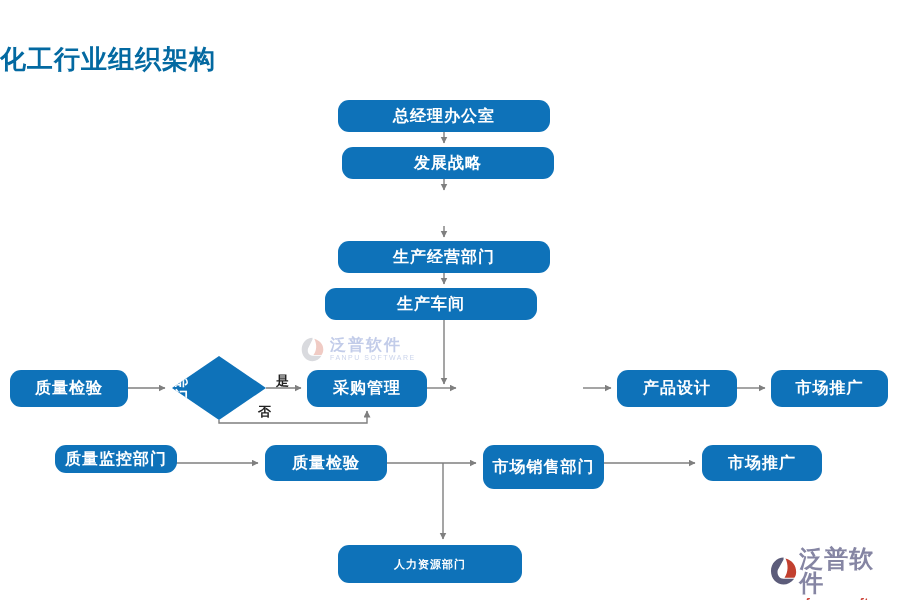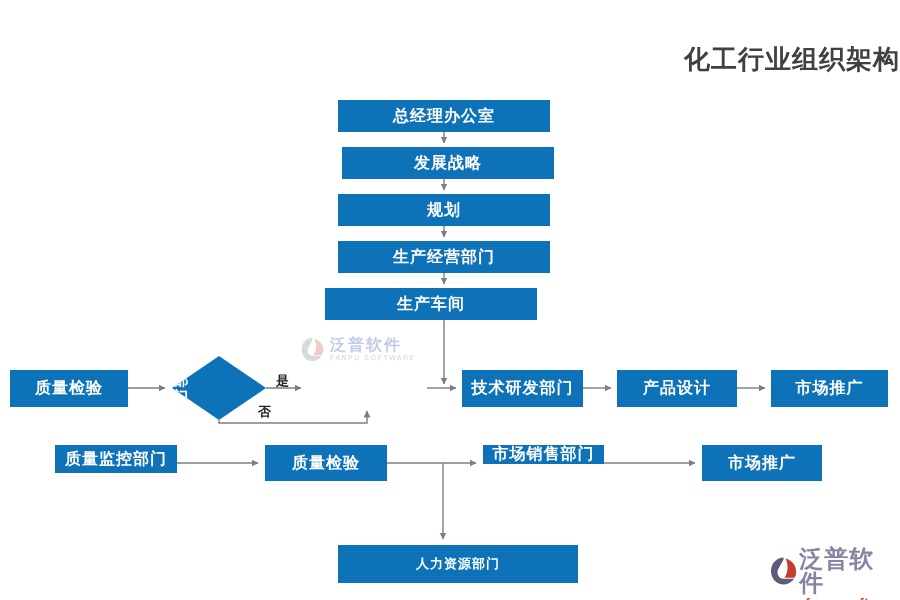--- a/index.html
+++ b/index.html
@@ -9,44 +9,45 @@
     position: relative;
     width: 900px;
     height: 600px;
     background: #ffffff;
     overflow: hidden;
   }
   .page-title {
     position: absolute;
     left: 0; top: 42px;
     width: 900px;
-    text-align: right;
+    text-align: left;
     font-size: 26px;
     font-weight: bold;
-    color: #404040;
+    color: #0369a1;
     letter-spacing: 1px;
     z-index: 3;
   }
   .connector-layer {
     position: absolute;
     left: 0; top: 0;
     z-index: 1;
   }
   .node {
     position: absolute;
     background: #0e72b9;
     color: #ffffff;
     font-size: 16px;
     font-weight: bold;
     display: flex;
     align-items: center;
     justify-content: center;
     text-align: center;
     letter-spacing: 1px;
     z-index: 2;
+    border-radius: 11px;
   }
   .diamond {
     position: absolute;
     left: 172px; top: 356px;
     width: 94px; height: 64px;
     background: #0e72b9;
     clip-path: polygon(50% 0, 100% 50%, 50% 100%, 0 50%);
     display: flex;
     align-items: center;
     justify-content: flex-start;
@@ -164,64 +165,61 @@
       <line x1="443" y1="463" x2="443" y2="539" marker-end="url(#ah)"></line>
     </g>
   </svg>
 
   <div class="node" style="left:338px;top:100px;width:212px;height:32px">
     <span>总经理办公室</span>
   </div>
   <div class="node" style="left:342px;top:147px;width:212px;height:32px">
     <span>发展战略</span>
   </div>
-  <div class="node" style="left:338px;top:194px;width:212px;height:32px">
-    <span>规划</span>
-  </div>
   <div class="node" style="left:338px;top:241px;width:212px;height:32px">
     <span>生产经营部门</span>
   </div>
   <div class="node" style="left:325px;top:288px;width:212px;height:32px">
     <span>生产车间</span>
   </div>
 
   <div class="node" style="left:10px;top:370px;width:118px;height:37px">
     <span>质量检验</span>
   </div>
 
   <div class="diamond">
     <div class="diamond-label">部门</div>
   </div>
   <div class="edge-label" style="left:276px;top:374px">是</div>
   <div class="edge-label" style="left:258px;top:405px">否</div>
 
-  <div class="node" style="left:462px;top:370px;width:121px;height:37px">
-    <span>技术研发部门</span>
+  <div class="node" style="left:307px;top:370px;width:120px;height:37px">
+    <span>采购管理</span>
   </div>
   <div class="node" style="left:617px;top:370px;width:120px;height:37px">
     <span>产品设计</span>
   </div>
   <div class="node" style="left:771px;top:370px;width:117px;height:37px">
     <span>市场推广</span>
   </div>
 
   <div class="node" style="left:55px;top:445px;width:122px;height:28px">
     <span>质量监控部门</span>
   </div>
   <div class="node" style="left:265px;top:445px;width:122px;height:36px">
     <span>质量检验</span>
   </div>
-  <div class="node" style="left:483px;top:445px;width:121px;height:19px">
+  <div class="node" style="left:483px;top:445px;width:121px;height:44px">
     <span>市场销售部门</span>
   </div>
   <div class="node" style="left:702px;top:445px;width:120px;height:36px">
     <span>市场推广</span>
   </div>
 
-  <div class="node" style="left:338px;top:545px;width:240px;height:38px;font-size:13px">
+  <div class="node" style="left:338px;top:545px;width:184px;height:38px;font-size:11px">
     <span>人力资源部门</span>
   </div>
 
   <div class="wm-corner">
     <div class="wm-row">
       <svg width="28" height="30" viewBox="0 0 28 30">
         <path d="M14,1 C7,1 1,7 1,15 C1,23 7,29 14,29 C18,29 22,27 25,23 L14,23 C9,23 7,18 8,14 L14,3 Z" fill="#5c5c7a"></path>
         <path d="M16,2 C23,4 27,9 27,16 C27,19 26,21 25,22 L15,22 C19,16 19,8 16,2 Z" fill="#c2402f"></path>
       </svg>
       <div class="wm-brand">泛普软件</div>

